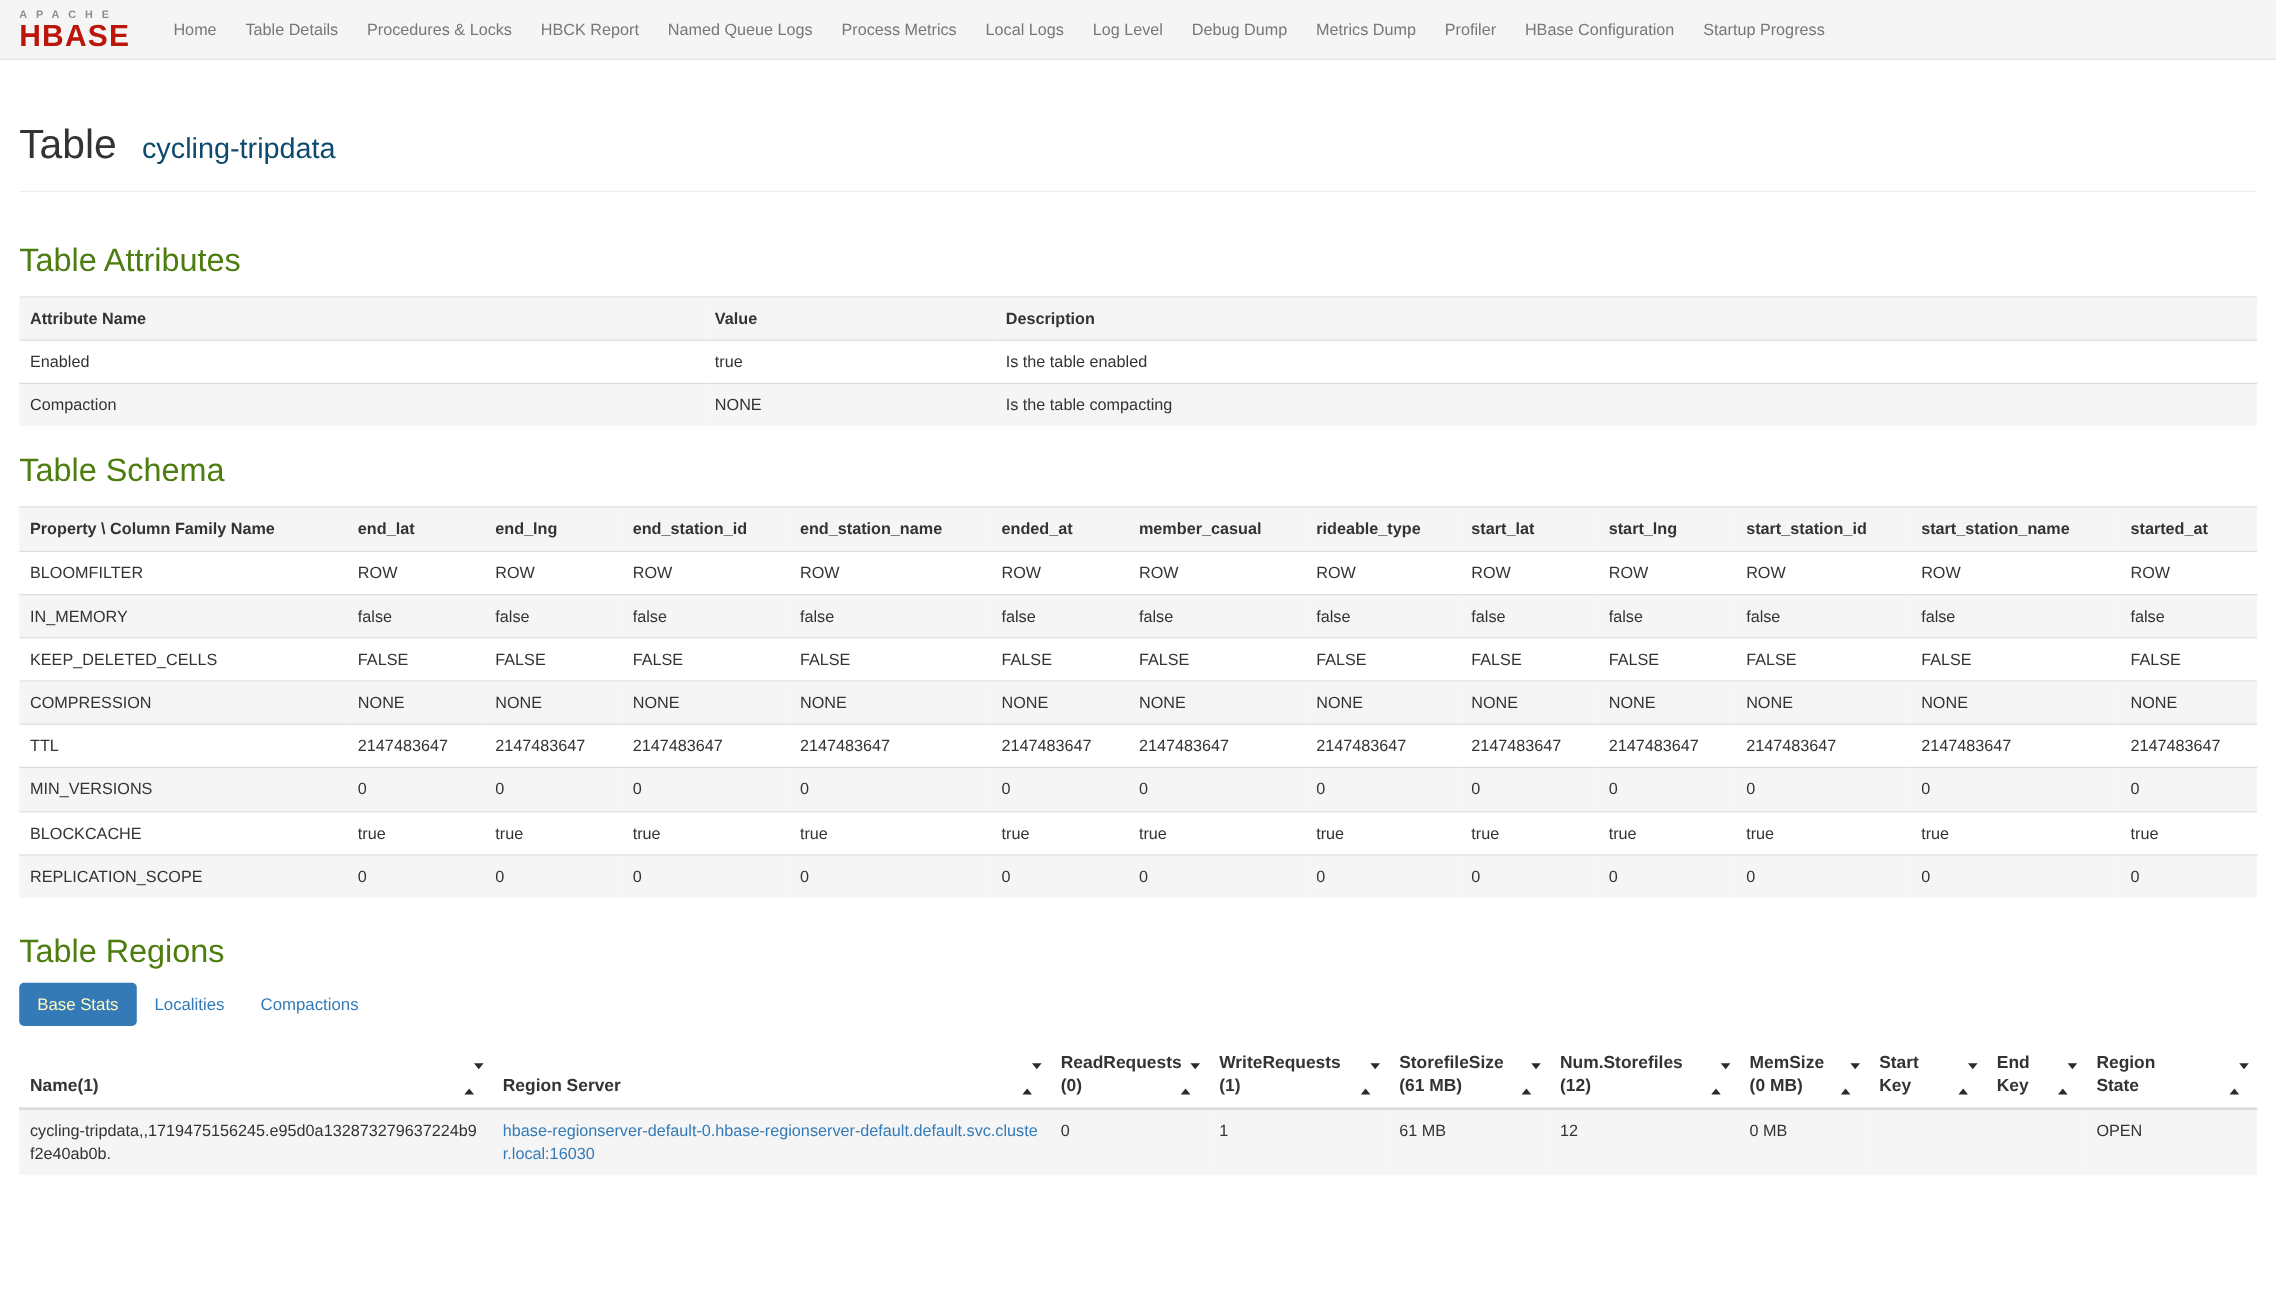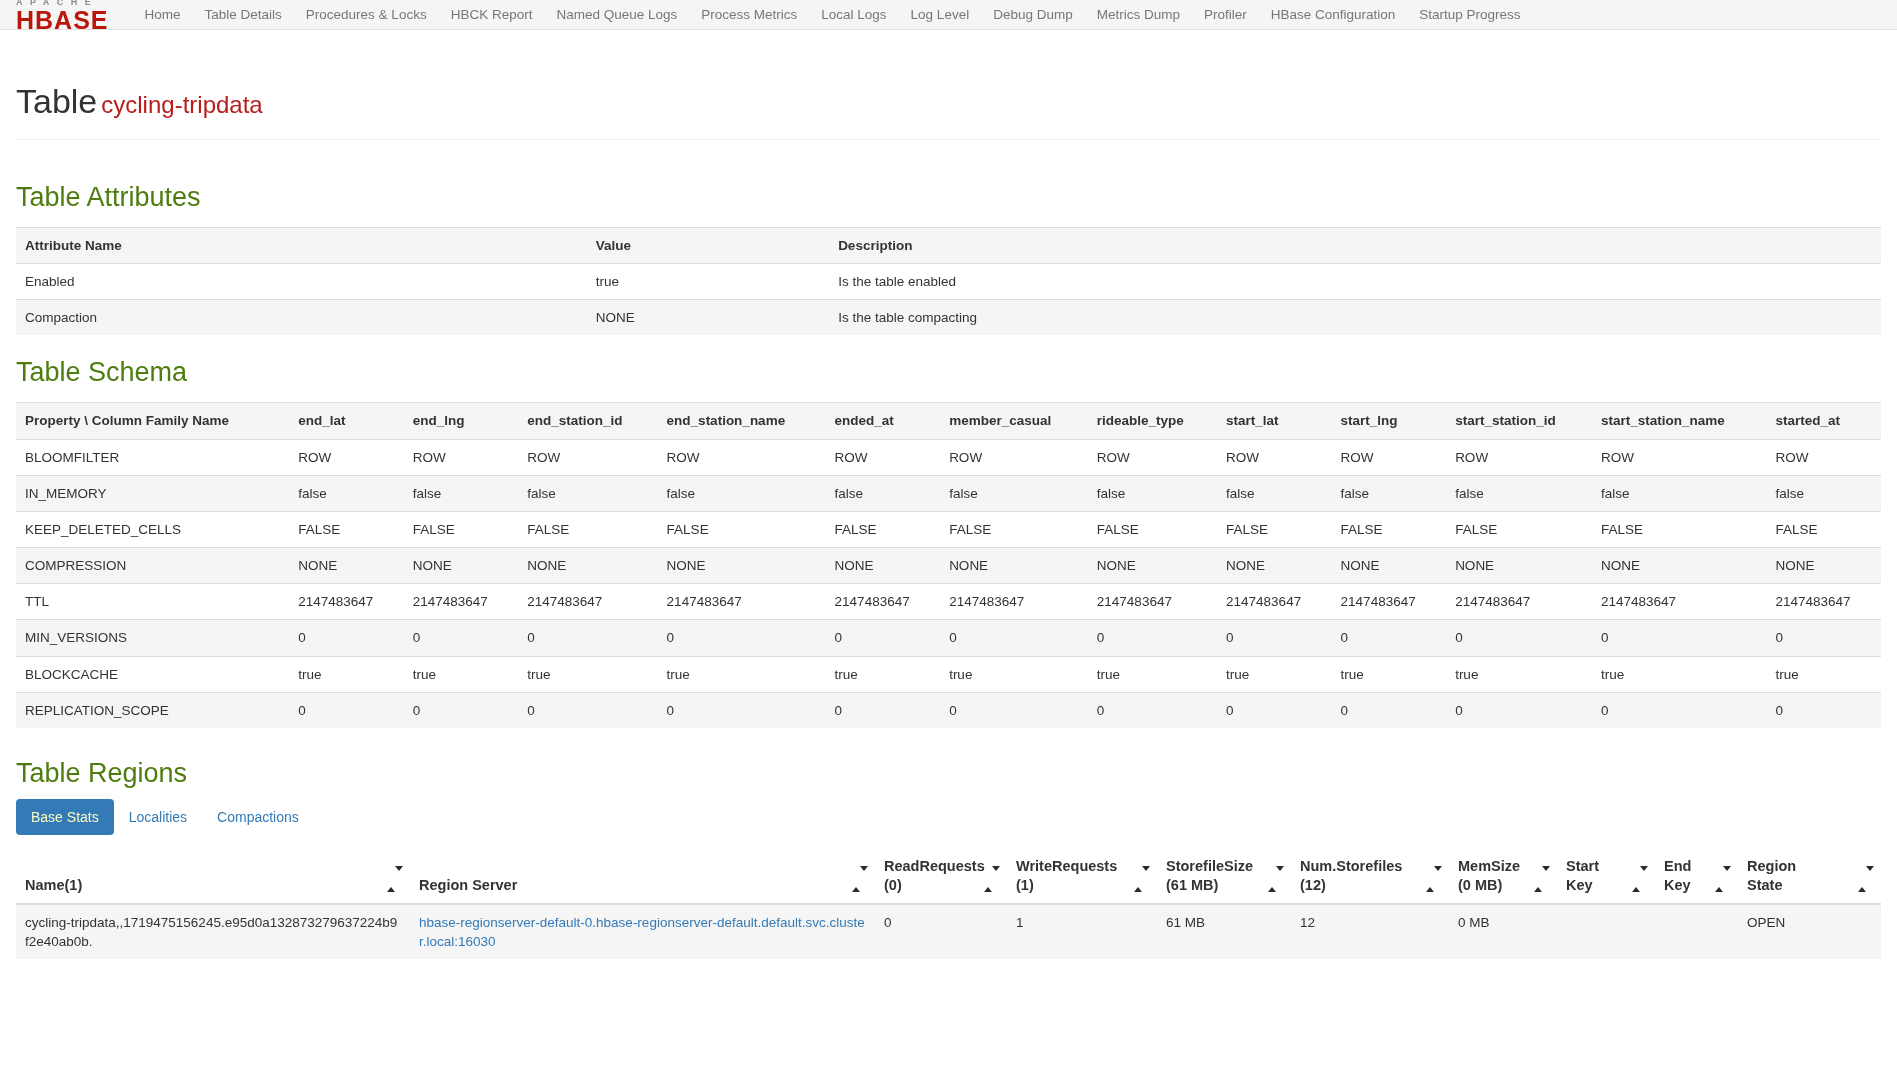--- a/index.html
+++ b/index.html
@@ -5,40 +5,40 @@
   * { box-sizing: border-box; }
   html,body { margin:0; padding:0; background:#fff; }
   body {
     font-family: "Liberation Sans", "DejaVu Sans", sans-serif;
     font-size: 14px; color:#333; width:1897px; height:1077px; overflow:hidden;
   }
   a { color:#337ab7; text-decoration:none; }
 
   
   .navbar {
-    height:30px; background:#f5f5f5; border-bottom:1px solid #e2e2e2;
+    height:50px; background:#f5f5f5; border-bottom:1px solid #e2e2e2;
     display:flex; align-items:center; padding:0 0 0 16px; white-space:nowrap;
   }
   .brand { display:flex; flex-direction:column; line-height:1; margin-right:24px; padding-top:1px; }
   .brand .apache {
     font-size:9px; font-weight:bold; color:#8d8d8d; letter-spacing:7.5px; margin-bottom:1px;
   }
   .brand .hbase {
     font-size:25px; font-weight:800; color:#ba160c; letter-spacing:1px; transform:scaleY(1.02);text-align:right;
   }
   .nav-menu { list-style:none; margin:0; padding:0; display:flex; }
   .nav-menu li a {
     display:block; line-height:41px; padding:0 12px; color:#777; font-size:13.5px;
   }
 
   
   .container { padding:0 16px; }
   .page-header { padding:52px 0 18px; border-bottom:1px solid #eee; }
   .page-header h1 { margin:0; font-size:34px; font-weight:normal; color:#333; display:inline; }
-  .page-header h1 small { font-size:24px; font-weight:normal; color:#b91c1c; margin-left:4px; }
+  .page-header h1 small { font-size:24px; font-weight:normal; color:#0c4a6e; margin-left:21px; }
 
   h2.section { font-size:27px; font-weight:normal; color:#4d7c0f; }
   #attributes-heading { margin:42px 0 14px; }
   #schema-heading     { margin:22px 0 14px; }
   #regions-heading    { margin:30px 0 10px; }
 
   
   table { border-collapse:collapse; width:100%; }
   .striped { border-top:1px solid #ddd; margin:0; }
   .striped th, .striped td {

